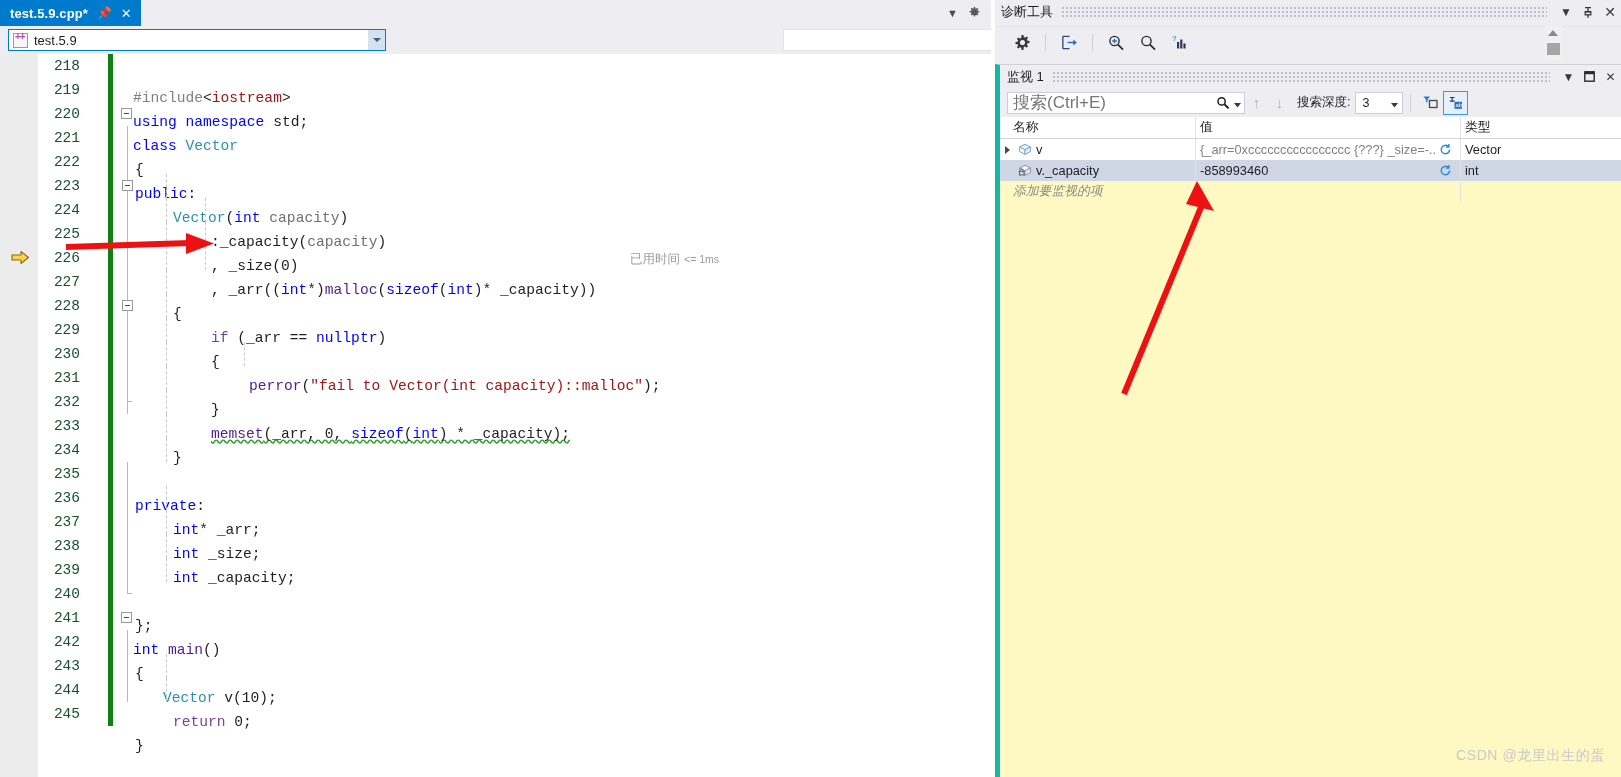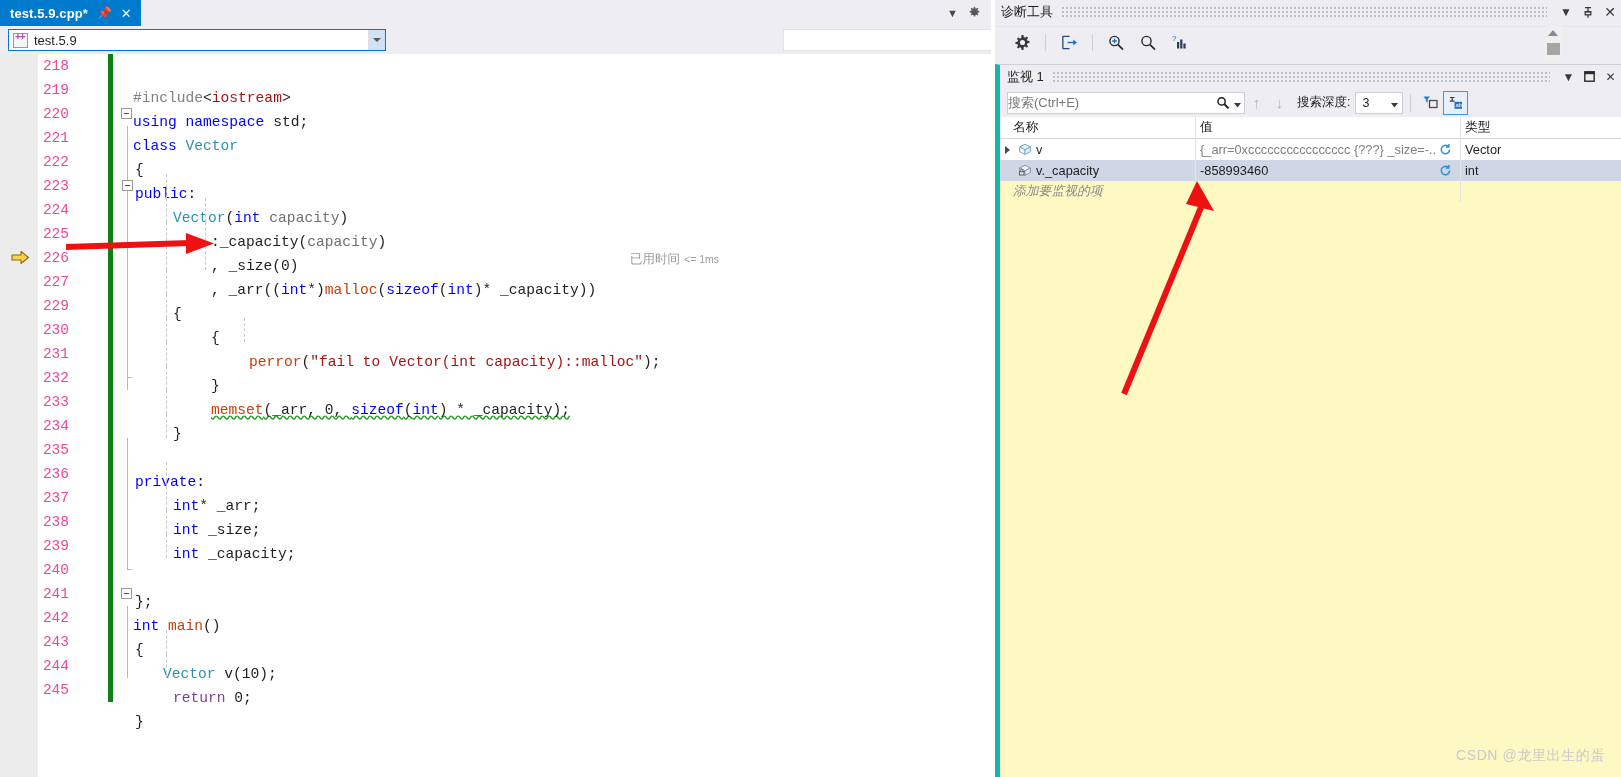--- a/index.html
+++ b/index.html
@@ -86,42 +86,42 @@
     position:absolute; left:0; top:54px; width:991px; height:723px;
     background:#ffffff; overflow:hidden;
   }
   .gutter-indicator {
     position:absolute; left:0; top:0; width:38px; height:100%;
     background:#ececec;
   }
   .code-rows { position:absolute; left:0; top:0; width:991px; }
   .crow { position:relative; height:24px; white-space:nowrap; }
   .lineno {
-    position:absolute; left:33px; width:36px; text-align:right;
+    position:absolute; left:44px; width:36px; text-align:right;
     font-family:"Liberation Mono","DejaVu Sans Mono",monospace;
-    font-size:14.5px; color:#ec4899; line-height:24px;
+    font-size:14.5px; color:#14532d; line-height:24px;
   }
   .changebar {
     position:absolute; left:108px; top:0; width:5px; height:24px;
     background:#108010;
   }
   .codetext {
     position:absolute; left:121px; top:0; line-height:24px;
     font-family:"Liberation Mono","DejaVu Sans Mono",monospace;
     font-size:14.6px; color:#1f1f1f; white-space:pre;margin-top:32px;
   }
   
   .k    { color:#0000ff; }   
   .kw2  { color:#7a3e9d; }   
   .typ  { color:#2b91af; }   
   .pre  { color:#808080; }   
   .str  { color:#a31515; }   
   .plain{ color:#1f1f1f; }
   .id   { color:#6f6f6f; }
-  .fn   { color:#c2410c; }
+  .fn   { color:#4c1d95; }
   .squig { text-decoration: underline wavy #2ea02e; text-decoration-skip-ink:none; }
 
   
   .collapse {
     position:absolute; left:121px; top:6px; width:11px; height:11px;
     border:1px solid #9a9a9a; background:#ffffff;
   }
   .collapse::before {
     content:""; position:absolute; left:2px; top:4px; width:5px; height:1px;
     background:#4a4a4a;
@@ -218,21 +218,21 @@
             color:#3a3a3a; font-size:12px; }
 
   .watch-toolbar {
     position:absolute; left:0; top:23px; width:100%; height:29px;
     background:#eeeef2; display:flex; align-items:center; padding:0 4px;
   }
   .search-box {
     width:238px; height:22px; background:#ffffff; border:1px solid #cccedb;
     display:flex; align-items:center; margin-left:3px;
   }
-  .search-ph { flex:1 1 auto; font-size:13px; color:#777777; 
+  .search-ph { flex:1 1 auto; font-size:17px; color:#777777; padding-left:5px;
                white-space:nowrap; overflow:hidden; }
   .search-ico { width:22px; display:flex; align-items:center; justify-content:center; }
   .search-caret { width:10px; padding-right:4px; }
   .nav-arrow { width:23px; height:23px; display:flex; align-items:center; justify-content:center;
                color:#b4b4bc; font-size:15px; }
   .depth-label { font-size:12.5px; color:#1e1e1e; margin:0 5px 0 6px; white-space:nowrap; }
   .depth-combo {
     width:48px; height:22px; background:#ffffff; border:1px solid #cccedb;
     display:flex; align-items:center; justify-content:space-between; padding:0 4px 0 6px;
   }
@@ -403,20 +403,28 @@
         </div>
 
         <div class="crow">
           <span class="lineno">227</span>
           <span class="changebar"></span>
           <span class="vline vl-outer"></span>
           <span class="vdash vd-1"></span>
           <span class="codetext" style="left:173px"><span class="plain">{</span></span>
         </div>
 
+        <div class="crow">
+          <span class="lineno">228</span>
+          <span class="changebar"></span>
+          <span class="vline vl-outer"></span>
+          <span class="collapse" style="left:122px"></span>
+          <span class="vdash vd-1"></span>
+          <span class="codetext" style="left:211px"><span class="kw2">if</span><span class="plain"> (_arr == </span><span class="k">nullptr</span><span class="plain">)</span></span>
+        </div>
 
         <div class="crow">
           <span class="lineno">229</span>
           <span class="changebar"></span>
           <span class="vline vl-outer"></span>
           <span class="vdash vd-1"></span>
           <span class="codetext" style="left:211px"><span class="plain">{</span></span>
         </div>
 
         <div class="crow">

